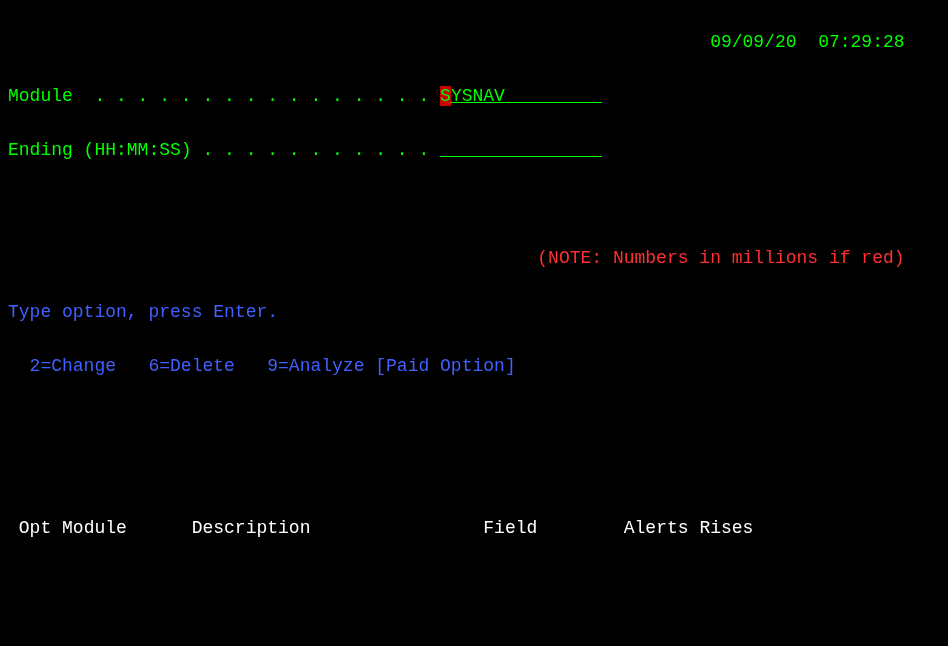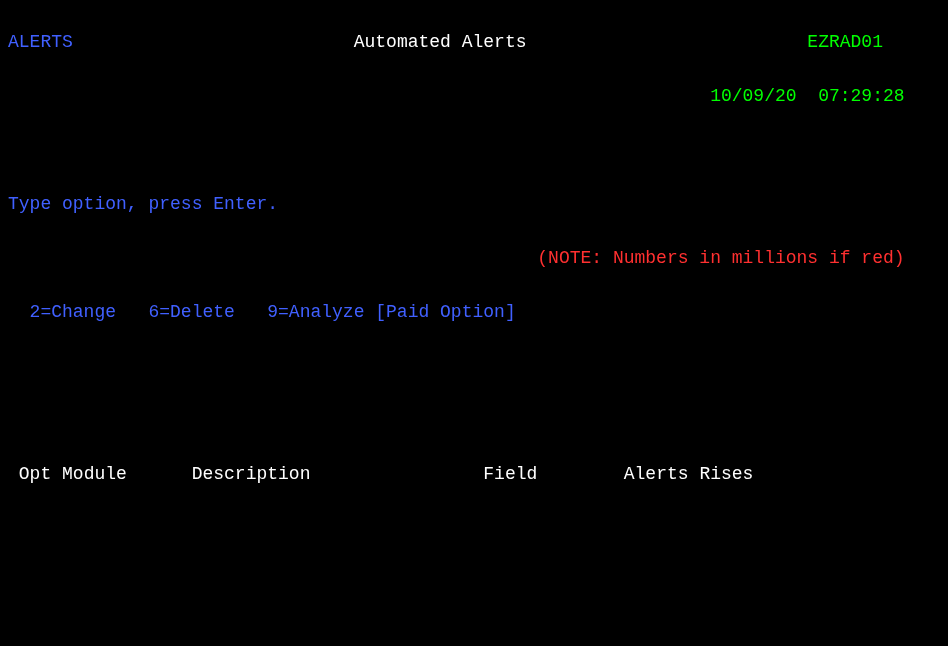--- a/index.html
+++ b/index.html
@@ -29,25 +29,26 @@
   .underline {
     text-decoration: underline;
     text-decoration-color: #00ff00;
   }
   .row { white-space: pre; }
 </style>
 </head>
 <body>
 
 <div class="screen">
-<div class="row"><span class="blue">ALERTS</span><span>                          </span><span class="white">Automated Alerts</span><span>                          </span><span class="green">EZRAD01</span></div>
-<div class="row" style="text-align:left"><span>                                                                 </span><span class="green">10/09/20</span><span>  </span><span class="green">07:29:28</span></div>
+<div class="row" style="text-align:left"><span>                                                                 </span><span class="green">09/09/20</span><span>  </span><span class="green">07:29:28</span></div>
+<div class="row"><span class="green">Module  . . . . . . . . . . . . . . . .</span><span> </span><span class="cursor-cell">S</span><span class="green underline">YSNAV</span><span class="green underline">         </span></div>
+<div class="row"><span class="green">Ending (HH:MM:SS) . . . . . . . . . . .</span><span> </span><span class="green underline">               </span></div>
 <div class="row">&nbsp;</div>
+<div class="row"><span>                                                 </span><span class="red">(NOTE: Numbers in millions if red)</span></div>
 <div class="row"><span class="blue">Type option, press Enter.</span></div>
-<div class="row"><span>                                                 </span><span class="red">(NOTE: Numbers in millions if red)</span></div>
 <div class="row"><span class="blue">  2=Change   6=Delete   9=Analyze [Paid Option]</span></div>
 <div class="row">&nbsp;</div>
 <div class="row">&nbsp;</div>
 <div class="row white"><span> Opt</span> <span>Module</span>      <span>Description</span>                <span>Field</span>        <span>Alerts</span> <span>Rises</span></div>
 
 
 
 
 </div>
 

